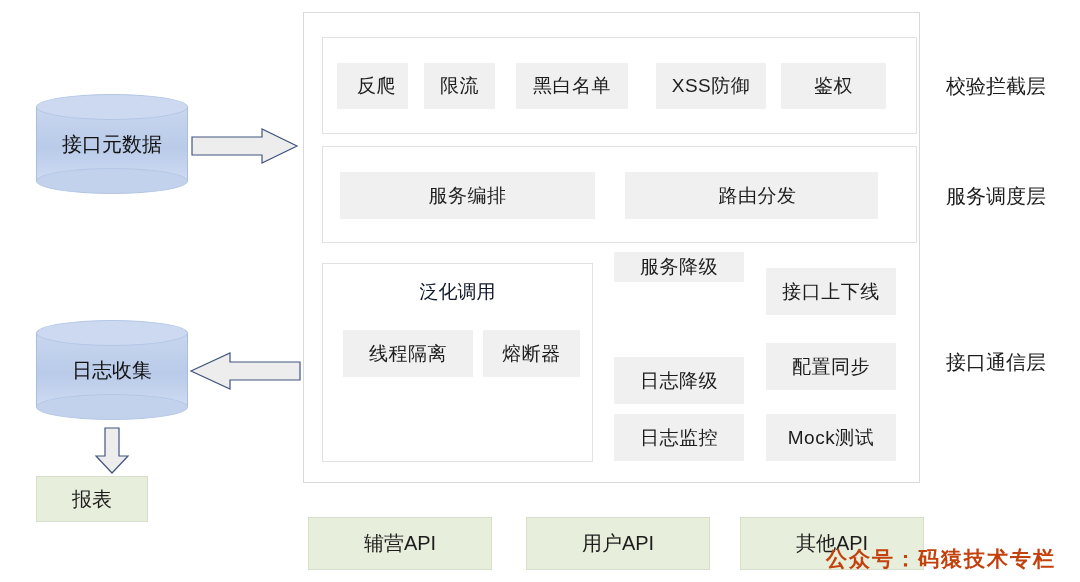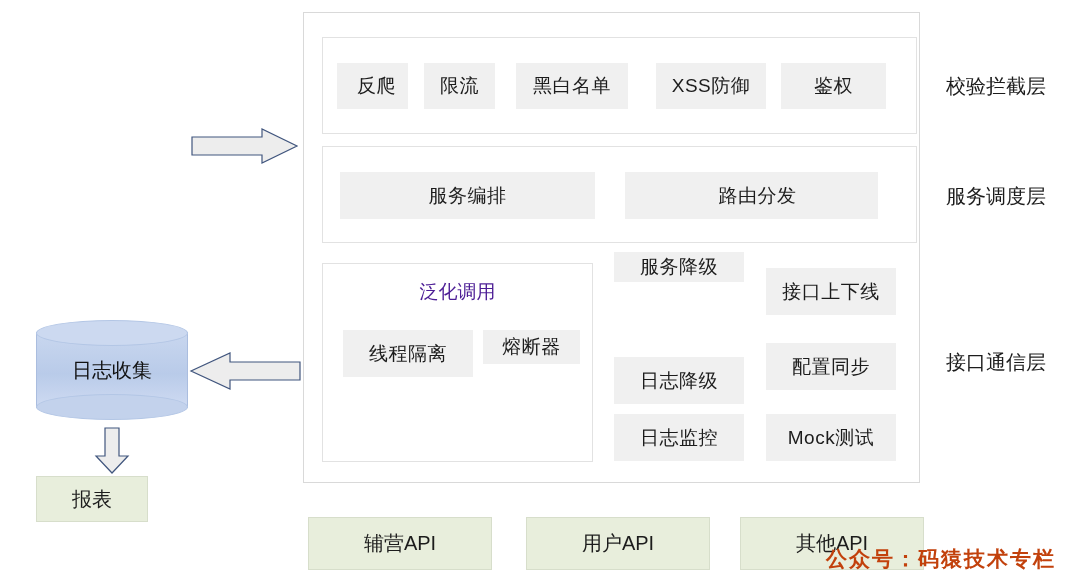--- a/index.html
+++ b/index.html
@@ -30,21 +30,21 @@
     justify-content: center;
     font-size: 19px;
     letter-spacing: .5px;
     white-space: nowrap;
   }
   .plain-label {
     display: flex;
     align-items: center;
     justify-content: center;
     font-size: 19px;
-    color: #4c1d95;
+    color: #0f172a;
     white-space: nowrap;
   }
 
   
   .outer-panel {
     border: 1px solid #d9d9d9;
     background: #ffffff;
   }
   .inner-panel {
     border: 1px solid #e2e2e2;
@@ -124,20 +124,26 @@
     font-weight: 700;
     letter-spacing: 2px;
     white-space: nowrap;
   }
 </style>
 </head>
 <body>
 
 <div id="canvas">
 
+  <div class="cyl" style="left:36px; top:94px; width:152px; height:100px;">
+    <div class="body"></div>
+    <div class="bottom"></div>
+    <div class="top"></div>
+    <div class="cyl-text">接口元数据</div>
+  </div>
 
   <svg class="arrow-svg" style="left:192px; top:128px;" width="106" height="36" viewBox="0 0 106 36">
     <polygon points="0,9 70,9 70,1 105,18 70,35 70,27 0,27" fill="#ededed" stroke="#41567e" stroke-width="1.2" stroke-linejoin="miter"></polygon>
   </svg>
 
   <div class="cyl" style="left:36px; top:320px; width:152px; height:100px;">
     <div class="body"></div>
     <div class="bottom"></div>
     <div class="top"></div>
     <div class="cyl-text">日志收集</div>
@@ -194,21 +200,21 @@
 
   <div class="abs inner-panel" style="left:322px; top:263px; width:271px; height:199px;"></div>
 
   <div class="abs plain-label" style="left:322px; top:277px; width:271px; height:30px;">
     <span>泛化调用</span>
   </div>
 
   <div class="abs chip" style="left:343px; top:330px; width:130px; height:47px;">
     <span>线程隔离</span>
   </div>
-  <div class="abs chip" style="left:483px; top:330px; width:97px; height:34px;">
+  <div class="abs chip" style="left:483px; top:330px; width:97px; height:47px;">
     <span>熔断器</span>
   </div>
 
   <div class="abs chip" style="left:614px; top:252px; width:130px; height:30px;">
     <span>服务降级</span>
   </div>
   <div class="abs chip" style="left:766px; top:268px; width:130px; height:47px;">
     <span>接口上下线</span>
   </div>
   <div class="abs chip" style="left:614px; top:357px; width:130px; height:47px;">

